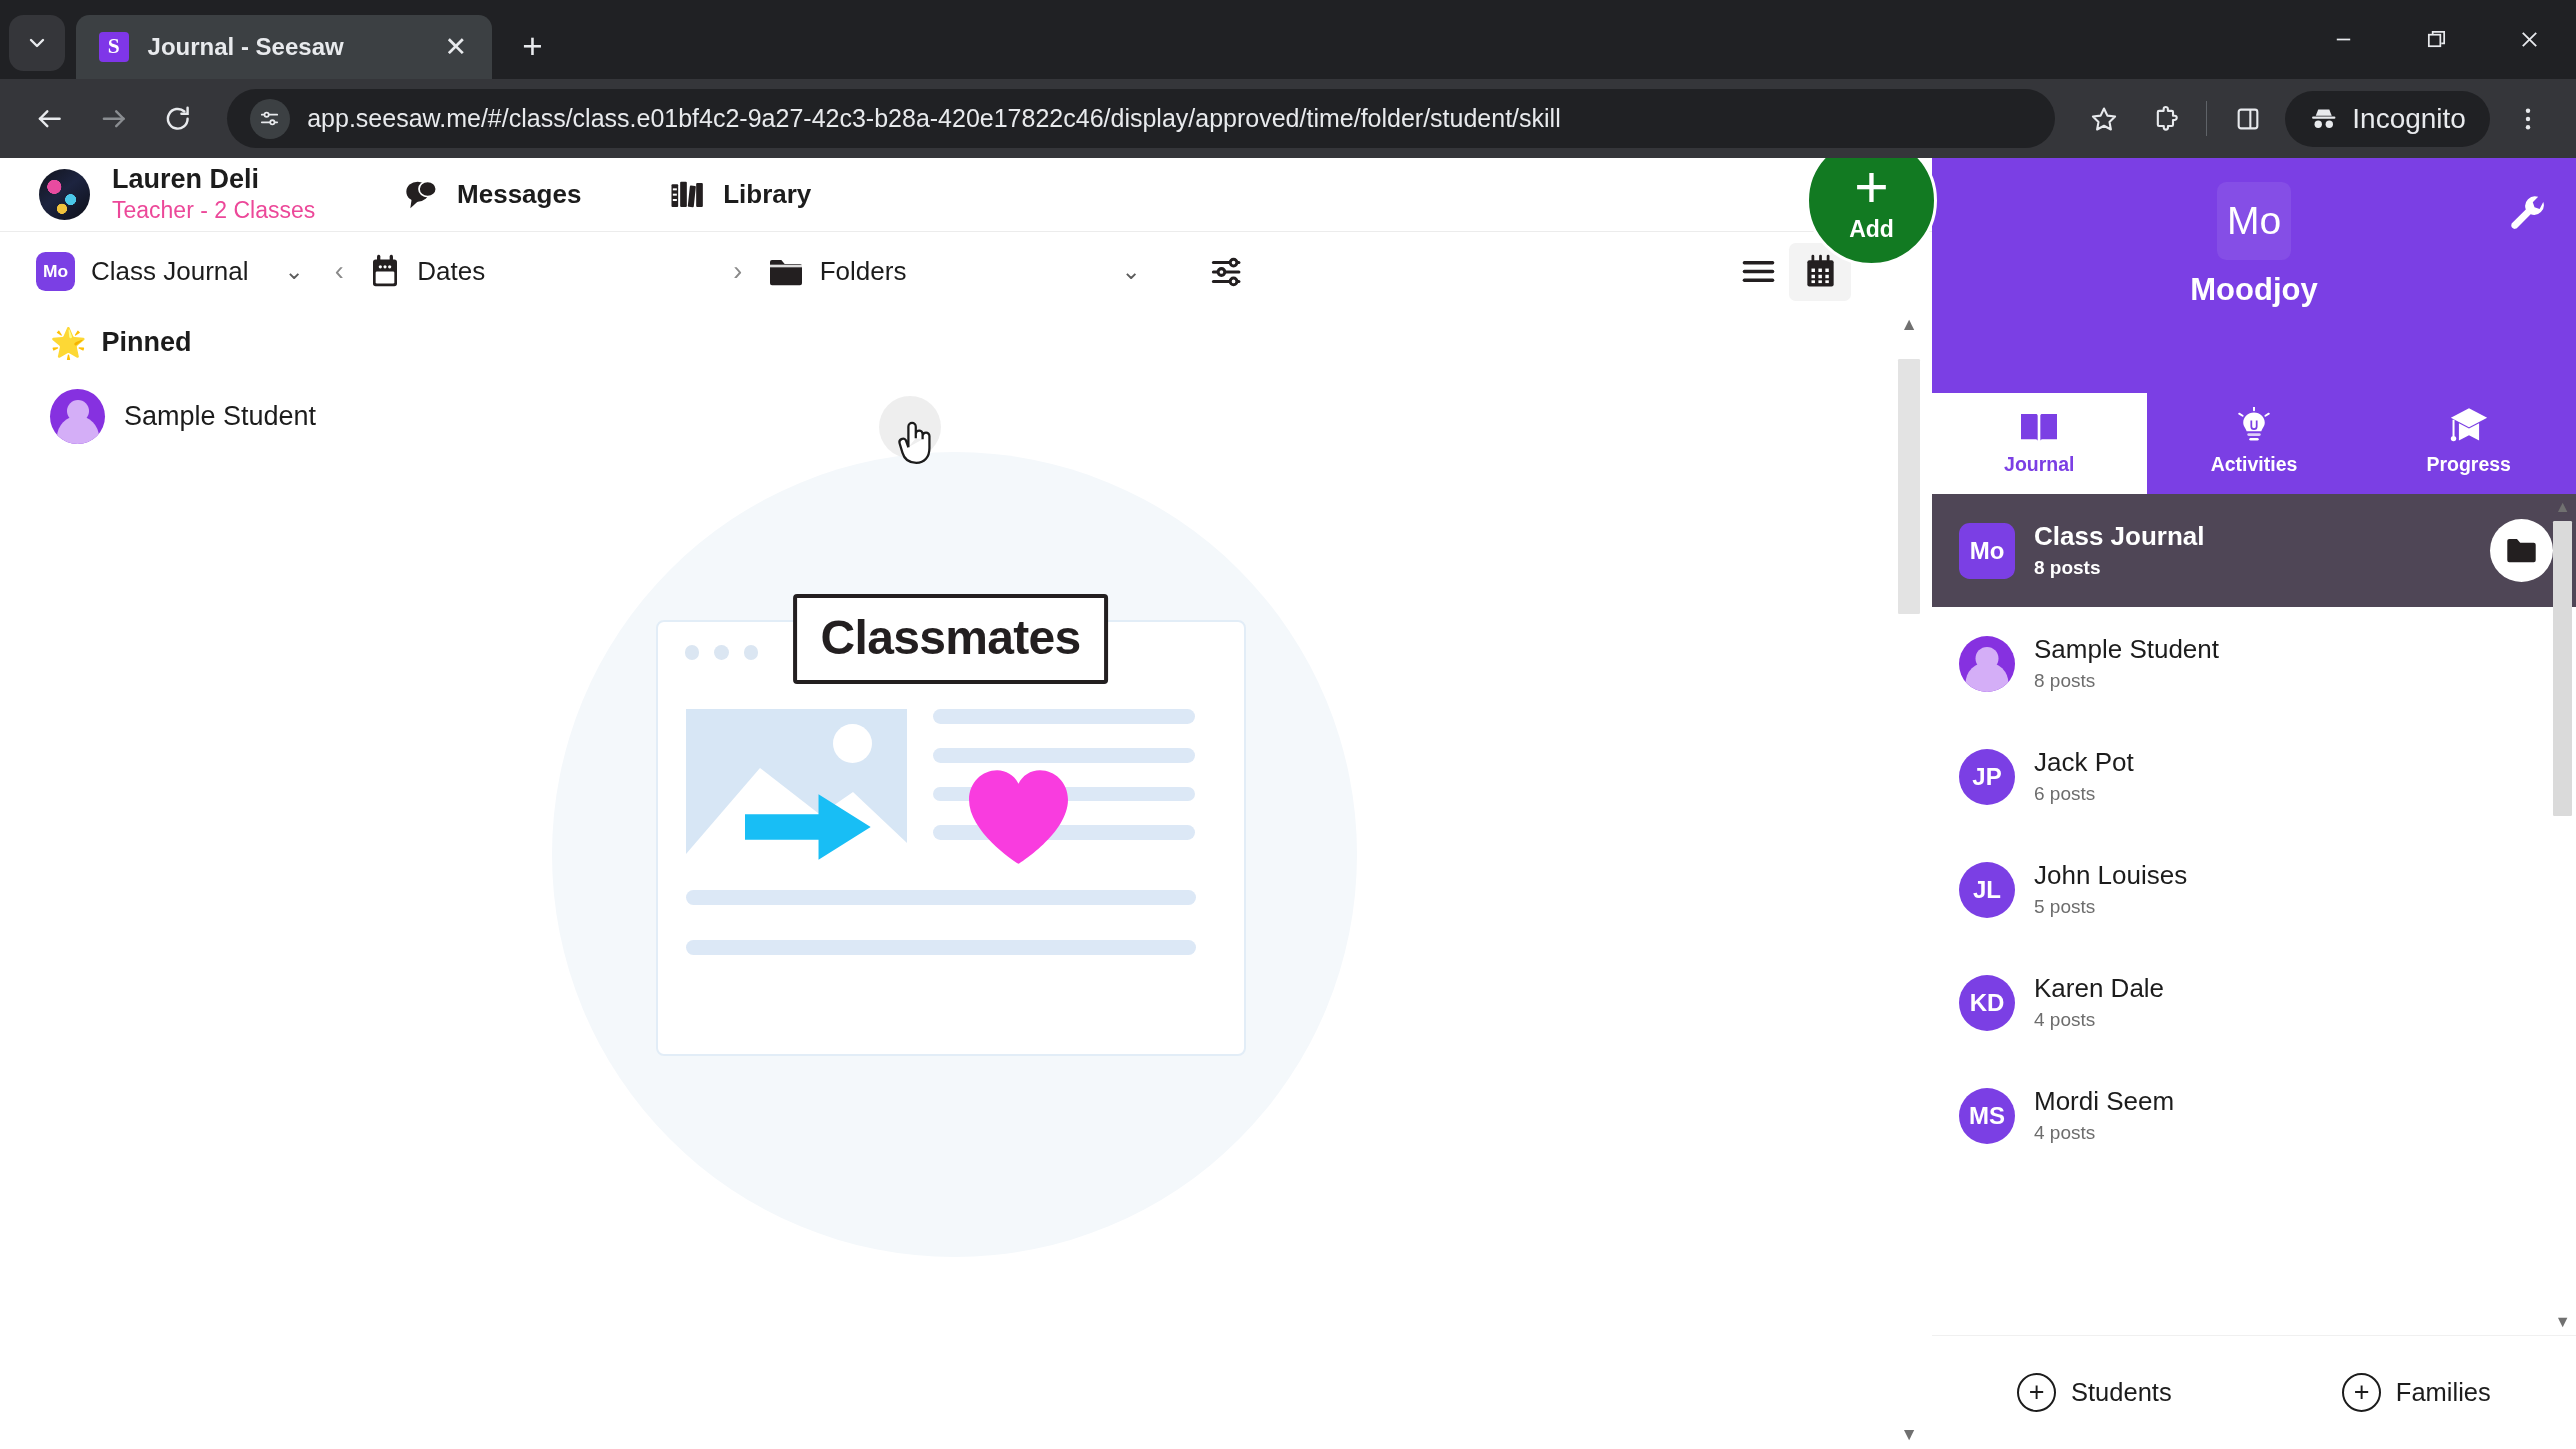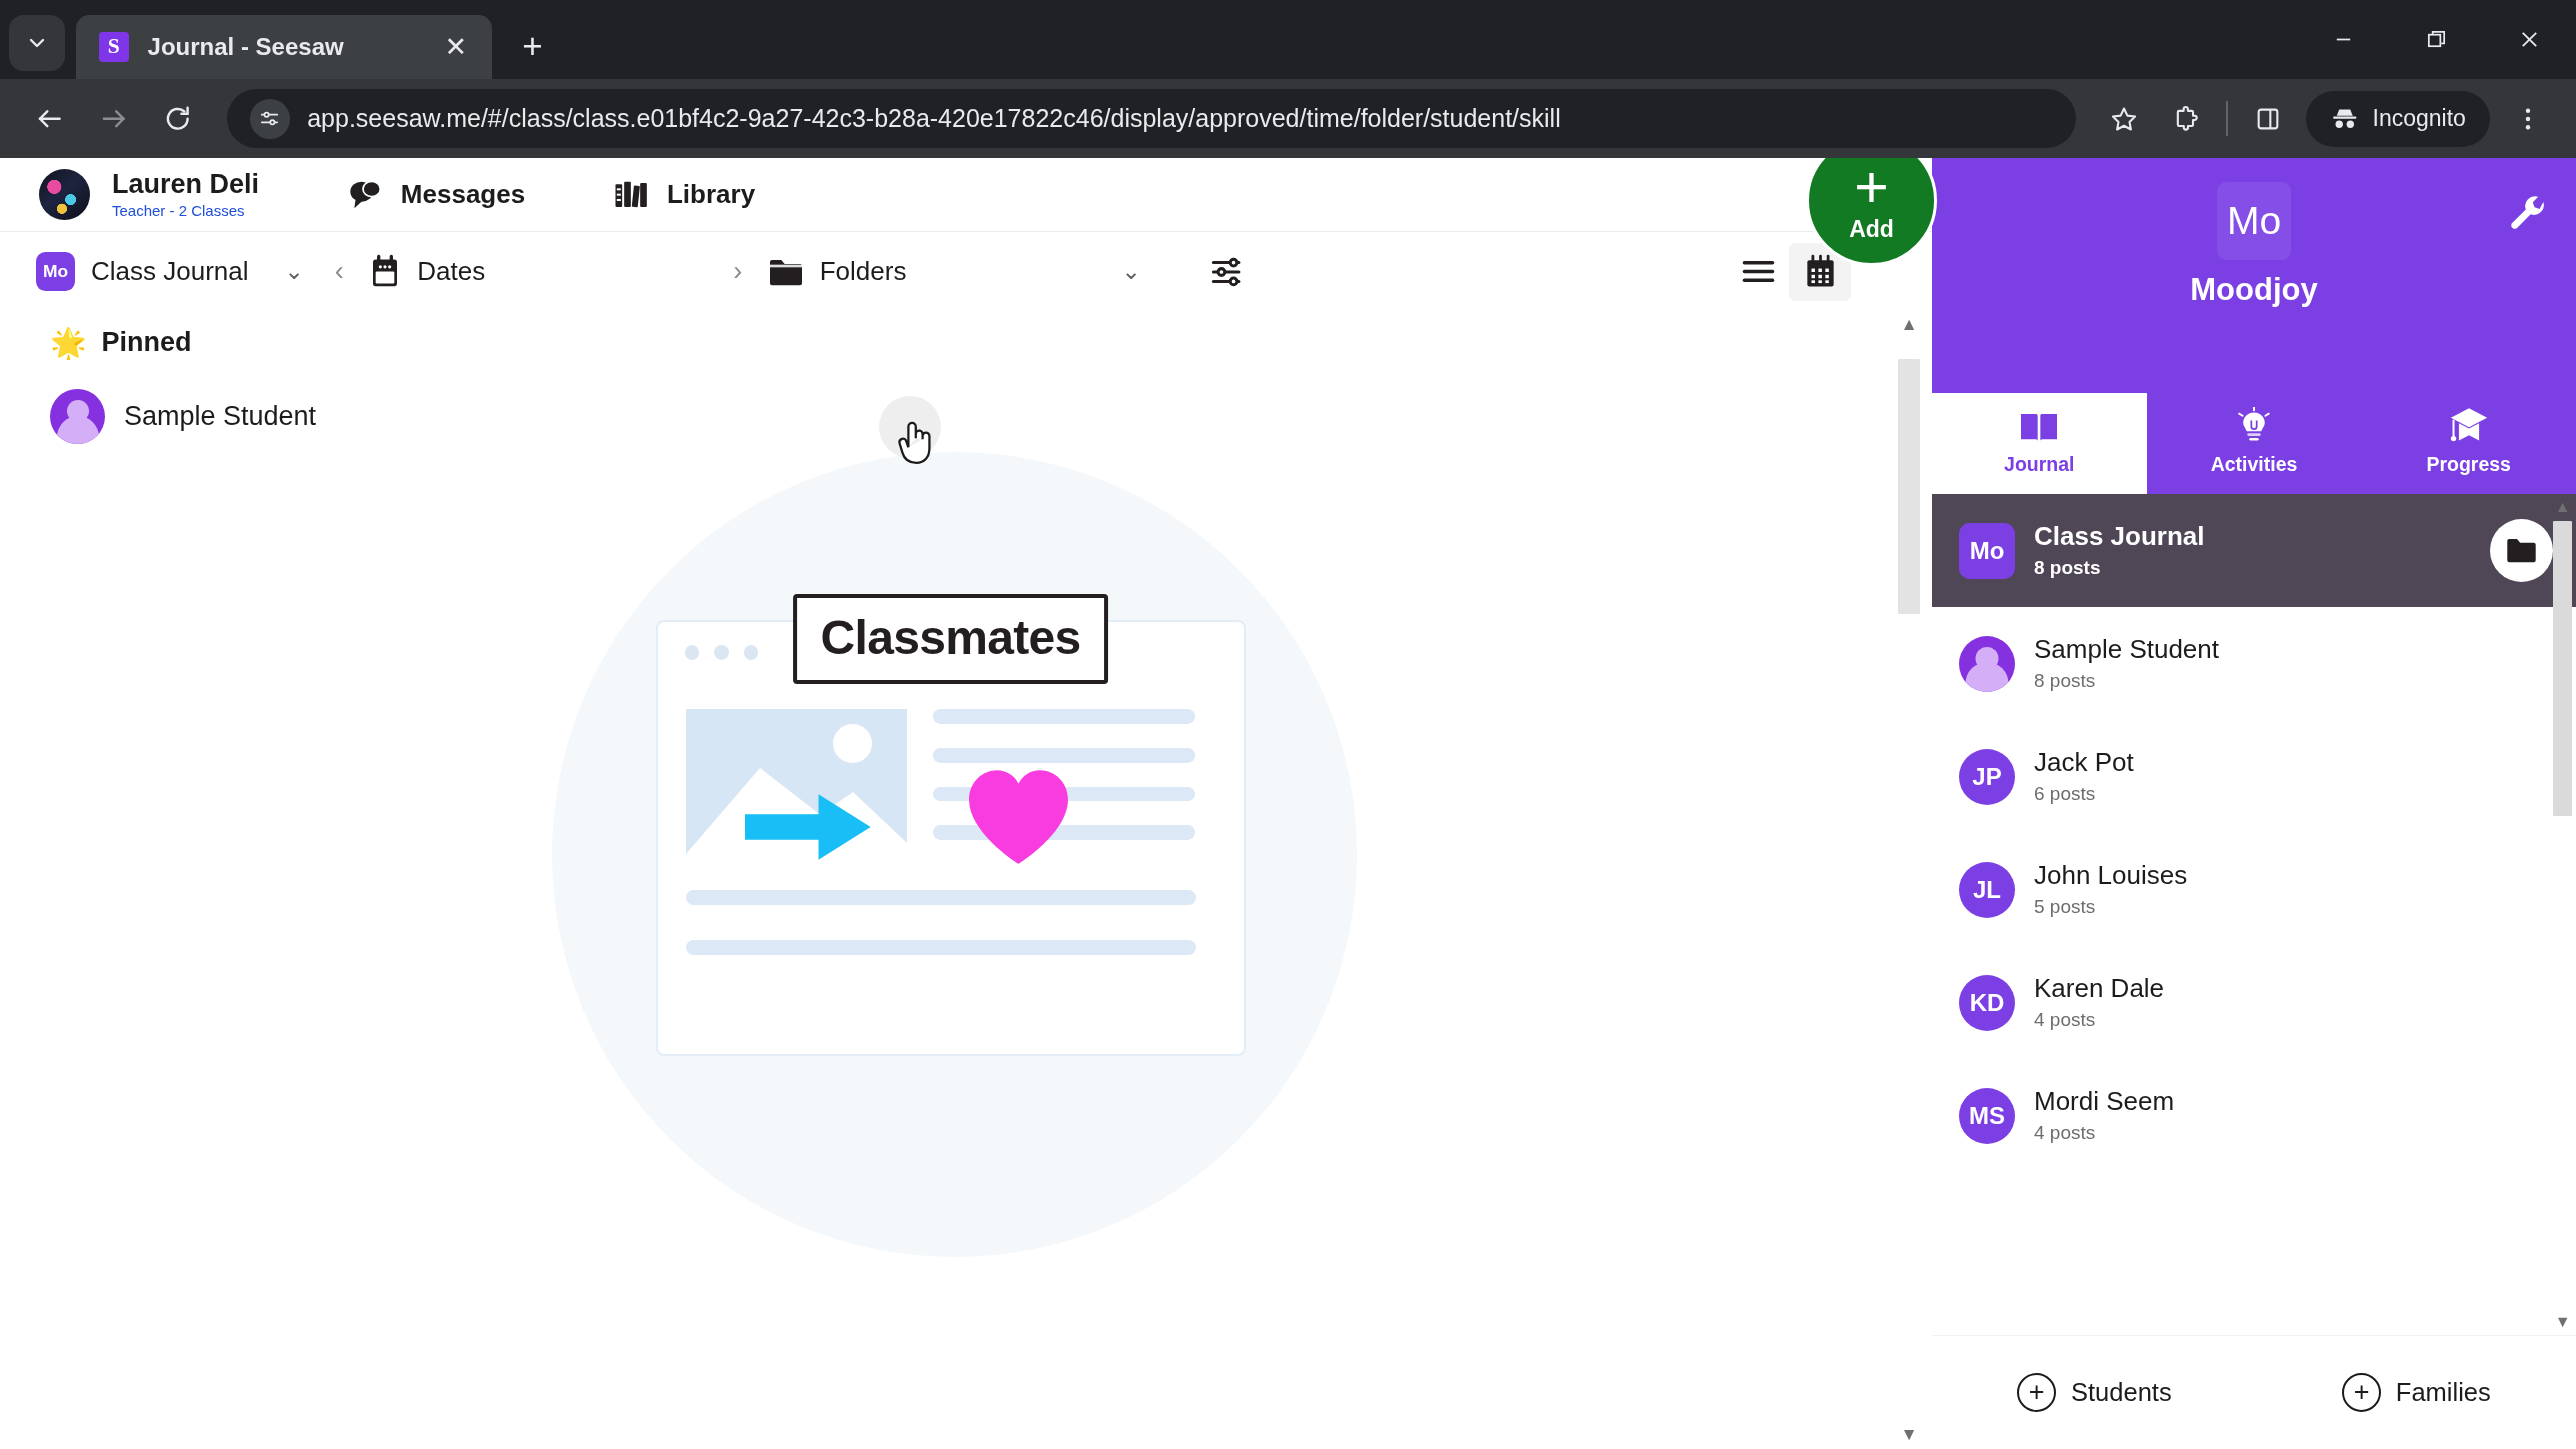--- a/index.html
+++ b/index.html
@@ -134,21 +134,21 @@
   }
   .tbicon svg { width: 28px; height: 28px; }
   .tb-sep { width: 1.3px; height: 35px; background: #5f6368; margin: 0 9.4px; }
   .incognito-pill {
     height: 56px;
     background: #202124;
     border-radius: 28px;
     display: flex; align-items: center;
     padding: 0 24px;
     color: #e8eaed;
-    font-size: 23px;
+    font-size: 28px;
     margin: 0 6.7px;
   }
   .incognito-pill svg { width: 29.5px; height: 29.5px; margin-right: 13.4px; }
 
   
   .page { flex: 1; display: flex; position: relative; background: #fff; overflow: hidden; }
 
   .leftpane {
     width: 1932px;
     display: flex; flex-direction: column;
@@ -169,21 +169,21 @@
     width: 51px; height: 51px; border-radius: 50%;
     background:
       radial-gradient(circle at 30% 35%, #e84ba0 0 14%, transparent 15%),
       radial-gradient(circle at 62% 60%, #4bc7e8 0 12%, transparent 13%),
       radial-gradient(circle at 45% 78%, #f0c23c 0 10%, transparent 11%),
       linear-gradient(140deg, #12141c 0%, #1d2440 45%, #0d0f18 100%);
     flex: 0 0 51px;
   }
   .user-block { margin-left: 22px; }
   .user-name { font-size: 27px; font-weight: 700; color: #1c1c1c; line-height: 1.08; }
-  .user-role { font-size: 15px; color: #1d4ed8; margin-top: 3.4px; }
+  .user-role { font-size: 23px; color: #ec4899; margin-top: 3.4px; }
 
   .hdr-link {
     display: flex; align-items: center;
     margin-left: 85px;
     position: relative;
   }
   .hdr-link .ic { width: 42px; height: 35px; display:flex; align-items:center; justify-content:center; }
   .hdr-link .lbl { font-size: 26px; font-weight: 700; color: #1c1c1c; margin-left: 14.8px; }
 
   .cursor-hand {

